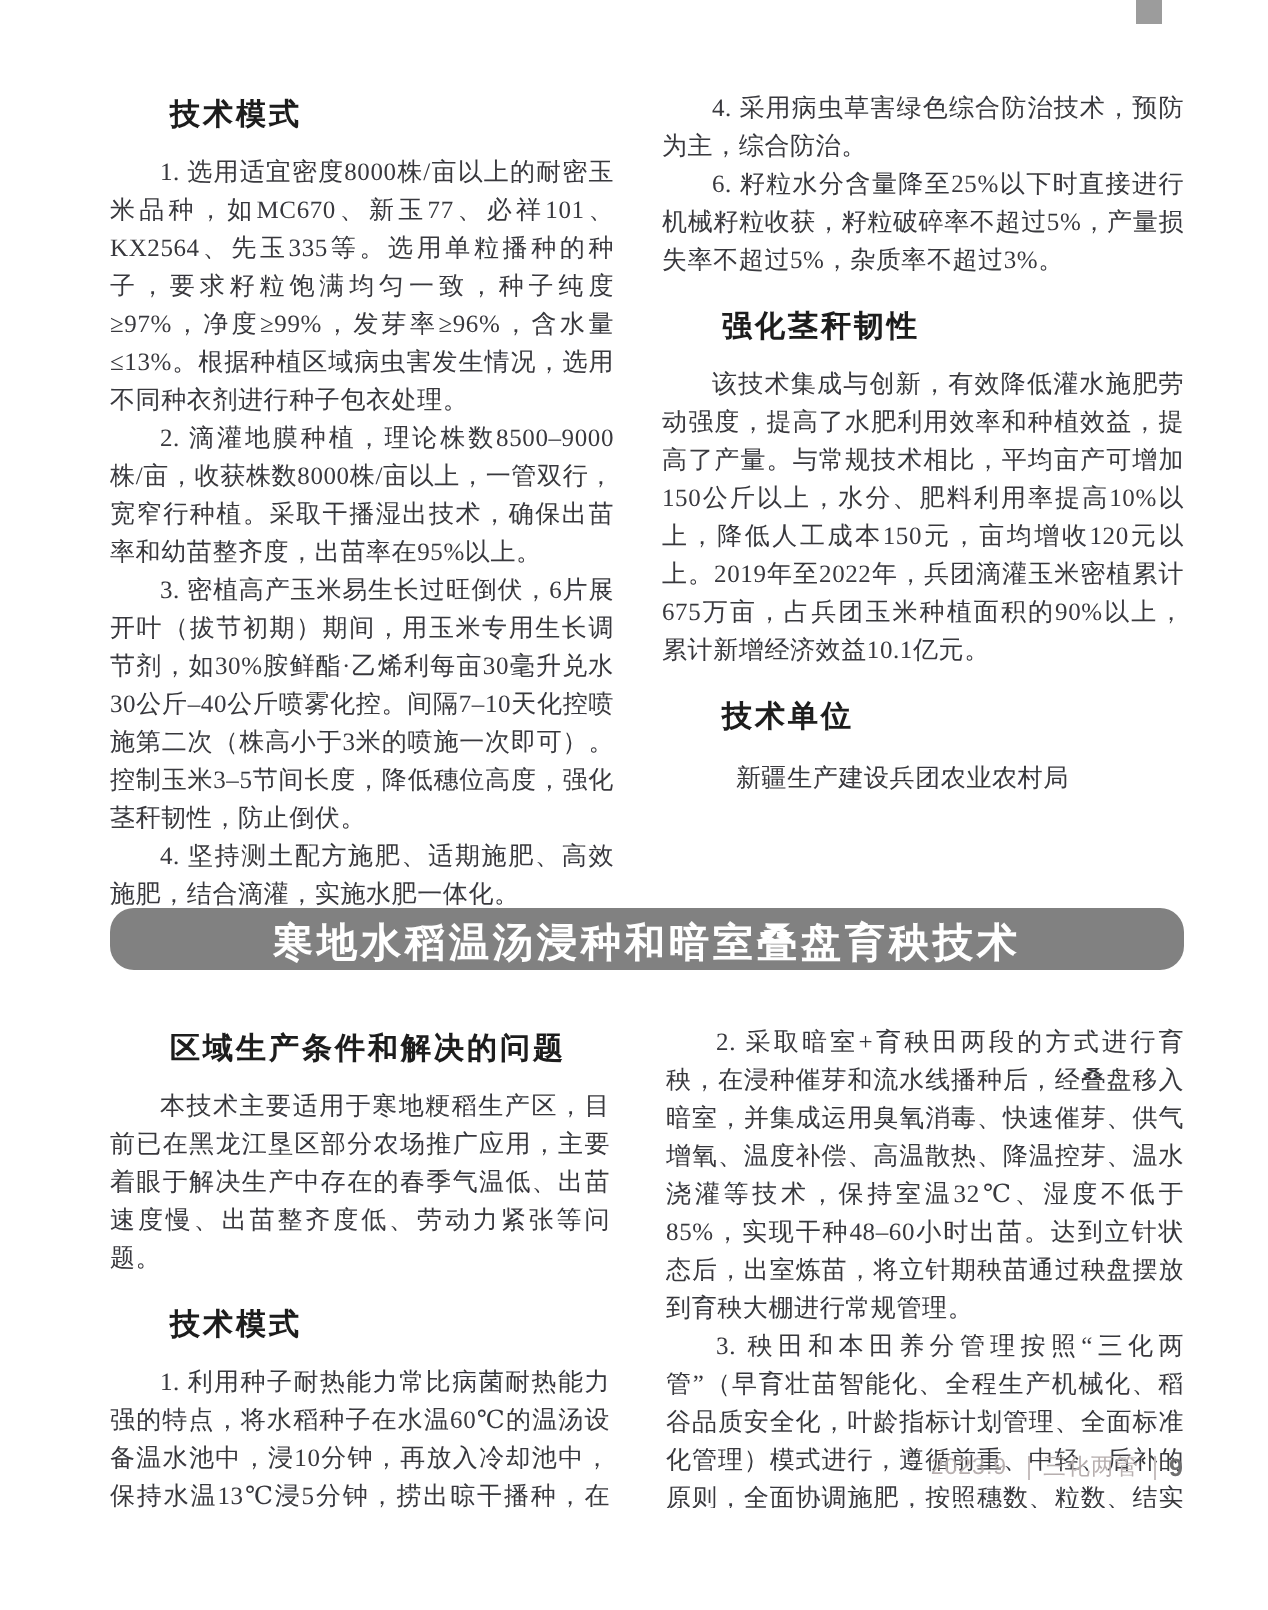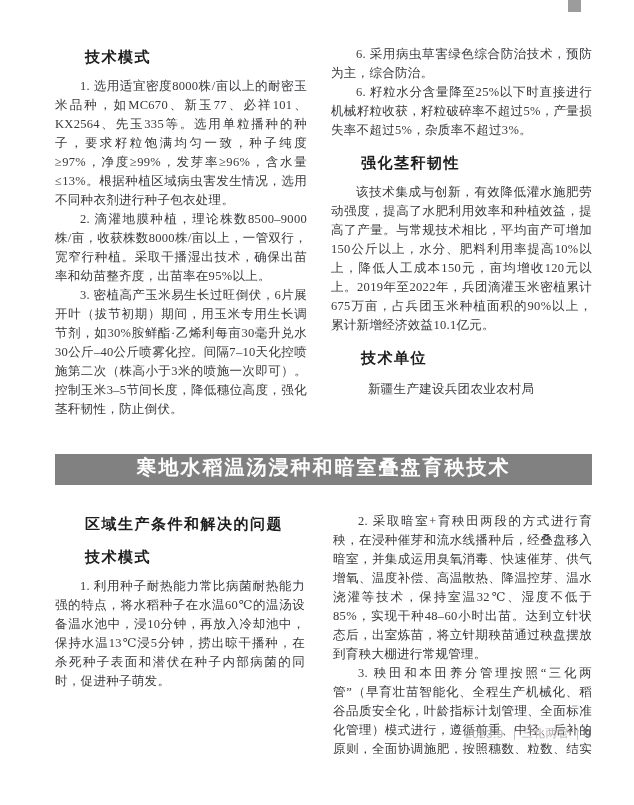--- a/index.html
+++ b/index.html
@@ -47,21 +47,21 @@
     margin:12px;
     text-indent:2em;
     font-size:12.5px;
     line-height:19.5px;
     color:#38383d;
     letter-spacing:0.3px;
   }
   p.unit-line-far{text-indent:11em;}
   .banner{
     position:absolute;left:55px;top:454px;width:537px;height:31px;
-    display:flex;align-items:flex-start;justify-content:center;
+    display:flex;align-items:flex-end;justify-content:center;border-radius:12px;
   }
   .banner-title{
     color:#ffffff;
     font-size:20px;
     font-weight:700;
     letter-spacing:2px;
     font-family:"Liberation Sans","DejaVu Sans",sans-serif;
   }
   .footer{
     position:absolute;top:726px;right:42px;
@@ -83,38 +83,40 @@
 <div class="page">
 
   <div class="edge-tab"></div>
 
   <div class="section section-upper">
     <div class="col col-left">
       <h3 class="hd hd-first">技术模式</h3>
       <p class="body">1. 选用适宜密度8000株/亩以上的耐密玉米品种，如MC670、新玉77、必祥101、KX2564、先玉335等。选用单粒播种的种子，要求籽粒饱满均匀一致，种子纯度≥97%，净度≥99%，发芽率≥96%，含水量≤13%。根据种植区域病虫害发生情况，选用不同种衣剂进行种子包衣处理。</p>
       <p class="body">2. 滴灌地膜种植，理论株数8500–9000株/亩，收获株数8000株/亩以上，一管双行，宽窄行种植。采取干播湿出技术，确保出苗率和幼苗整齐度，出苗率在95%以上。</p>
       <p class="body">3. 密植高产玉米易生长过旺倒伏，6片展开叶（拔节初期）期间，用玉米专用生长调节剂，如30%胺鲜酯·乙烯利每亩30毫升兑水30公斤–40公斤喷雾化控。间隔7–10天化控喷施第二次（株高小于3米的喷施一次即可）。控制玉米3–5节间长度，降低穗位高度，强化茎秆韧性，防止倒伏。</p>
+      <p class="body">4. 坚持测土配方施肥、适期施肥、高效施肥，结合滴灌，实施水肥一体化。</p>
     </div>
     <div class="col col-right">
-      <p class="body">6. 采用病虫草害绿色综合防治技术，预防为主，综合防治。</p>
+      <p class="body">4. 采用病虫草害绿色综合防治技术，预防为主，综合防治。</p>
       <p class="body">6. 籽粒水分含量降至25%以下时直接进行机械籽粒收获，籽粒破碎率不超过5%，产量损失率不超过5%，杂质率不超过3%。</p>
       <h3 class="hd">强化茎秆韧性</h3>
       <p class="body">该技术集成与创新，有效降低灌水施肥劳动强度，提高了水肥利用效率和种植效益，提高了产量。与常规技术相比，平均亩产可增加150公斤以上，水分、肥料利用率提高10%以上，降低人工成本150元，亩均增收120元以上。2019年至2022年，兵团滴灌玉米密植累计675万亩，占兵团玉米种植面积的90%以上，累计新增经济效益10.1亿元。</p>
       <h3 class="hd">技术单位</h3>
       <p class="unit-line">新疆生产建设兵团农业农村局</p>
     </div>
   </div>
 
   <div class="banner" style="background: rgb(129, 129, 129);">
     <span class="banner-title">寒地水稻温汤浸种和暗室叠盘育秧技术</span>
   </div>
 
   <div class="section section-lower">
     <div class="col col-left">
       <h3 class="hd hd-first">区域生产条件和解决的问题</h3>
+      <p class="body">本技术主要适用于寒地粳稻生产区，目前已在黑龙江垦区部分农场推广应用，主要着眼于解决生产中存在的春季气温低、出苗速度慢、出苗整齐度低、劳动力紧张等问题。</p>
       <h3 class="hd">技术模式</h3>
       <p class="body">1. 利用种子耐热能力常比病菌耐热能力强的特点，将水稻种子在水温60℃的温汤设备温水池中，浸10分钟，再放入冷却池中，保持水温13℃浸5分钟，捞出晾干播种，在杀死种子表面和潜伏在种子内部病菌的同时，促进种子萌发。</p>
     </div>
     <div class="col col-right">
       <p class="body">2. 采取暗室+育秧田两段的方式进行育秧，在浸种催芽和流水线播种后，经叠盘移入暗室，并集成运用臭氧消毒、快速催芽、供气增氧、温度补偿、高温散热、降温控芽、温水浇灌等技术，保持室温32℃、湿度不低于85%，实现干种48–60小时出苗。达到立针状态后，出室炼苗，将立针期秧苗通过秧盘摆放到育秧大棚进行常规管理。</p>
       <p class="body">3. 秧田和本田养分管理按照“三化两管”（早育壮苗智能化、全程生产机械化、稻谷品质安全化，叶龄指标计划管理、全面标准化管理）模式进行，遵循前重、中轻、后补的原则，全面协调施肥，按照穗数、粒数、结实率和千粒重的顺序，促进建成高产群体，兼顾肥料利用效率和黑土地保护。</p>
     </div>
   </div>
 
   <div class="footer">

